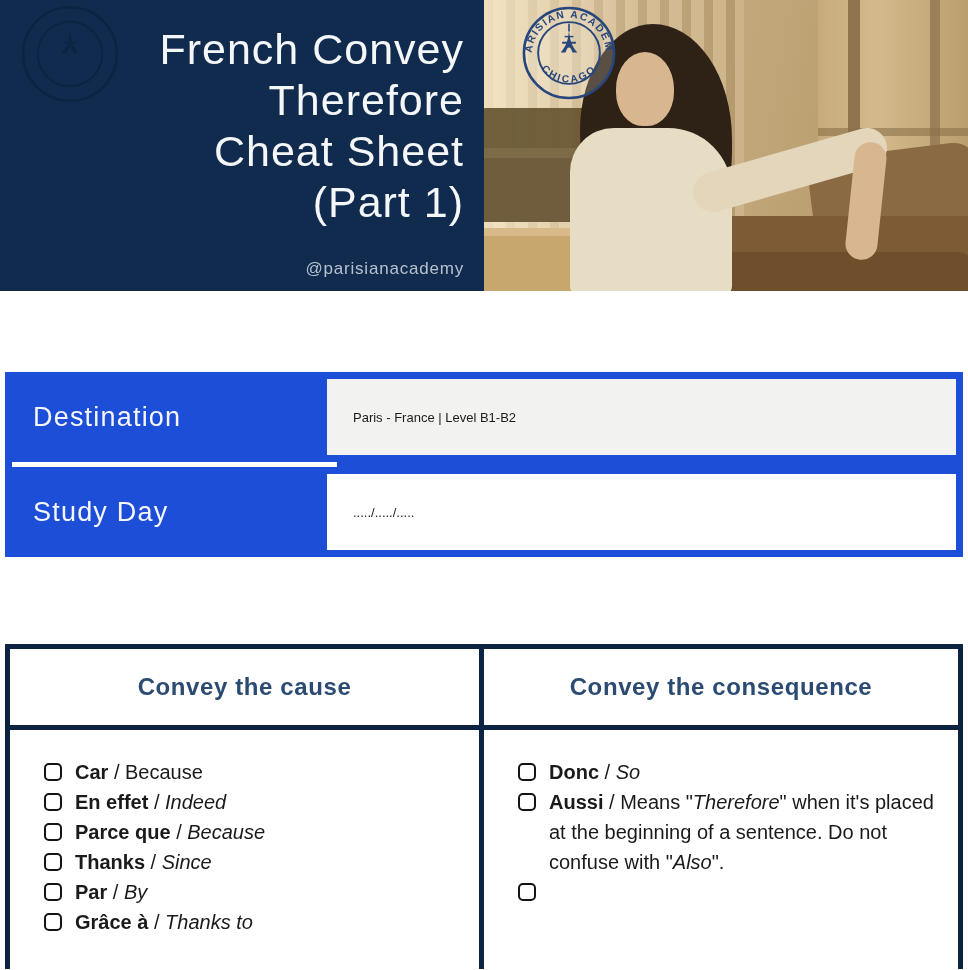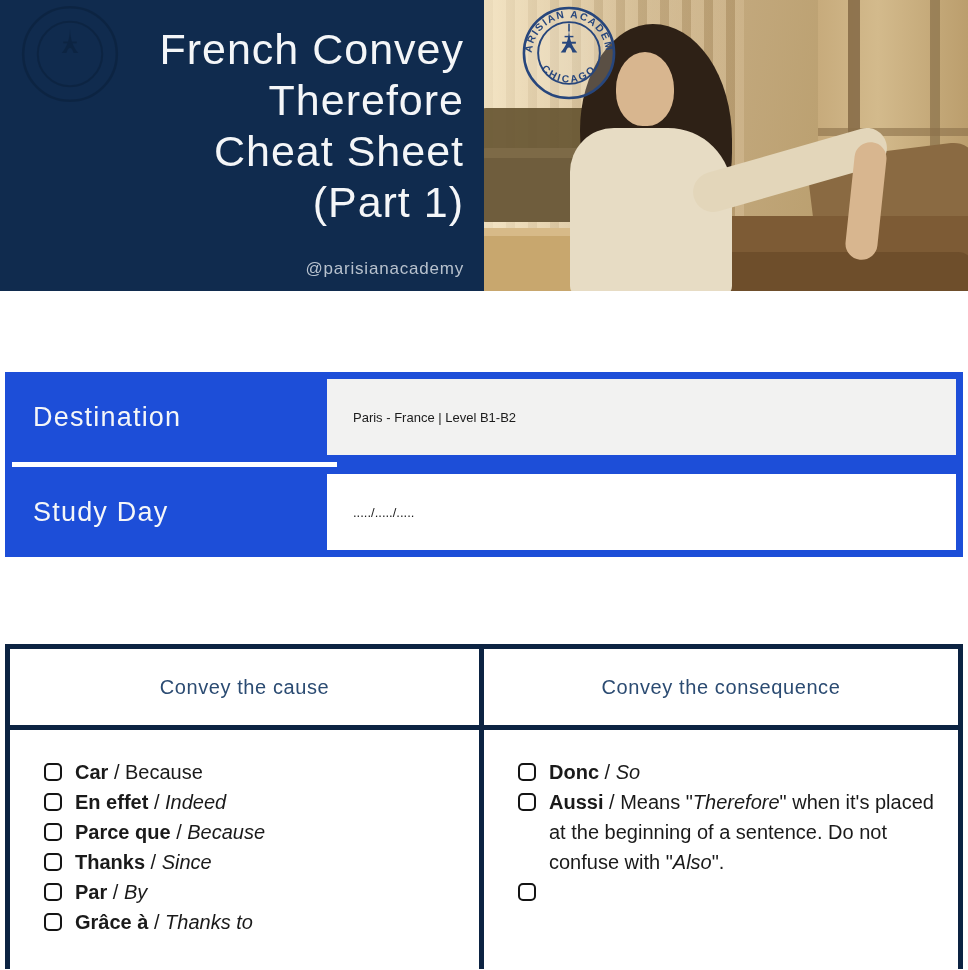--- a/index.html
+++ b/index.html
@@ -67,21 +67,21 @@
   .info-divider { height:5px; width:325px; margin-left:7px; background:#ffffff; }
 
   
   .gap2 { height:87px; }
   .connectors { margin:0 5px; width:958px; height:325px;
                 display:grid; grid-template-columns:1fr 1fr;
                 border:5px solid #0c2342; border-bottom:none; }
   .col-left { border-right:5px solid #0c2342; }
   .col-header { height:81px; border-bottom:5px solid #0c2342;
                 display:flex; align-items:center; justify-content:center;
-                color:#2b4b72; font-weight:400; font-size:20px; letter-spacing:.6px; }
+                color:#2b4b72; font-weight:700; font-size:24px; letter-spacing:.6px; }
   .col-body { padding:27px 10px 0 34px; }
   .item { display:flex; align-items:flex-start; }
   .checkbox { flex:0 0 18px; width:18px; height:18px; margin:6px 13px 0 0;
               border:2.6px solid #141414; border-radius:5px; background:#fff; }
   .item-text { font-size:20px; line-height:30px; color:#1a1a1a; }
   .item-text .b { font-weight:700; }
   .item-text .i { font-style:italic; }
 </style>
 </head>
 <body>

